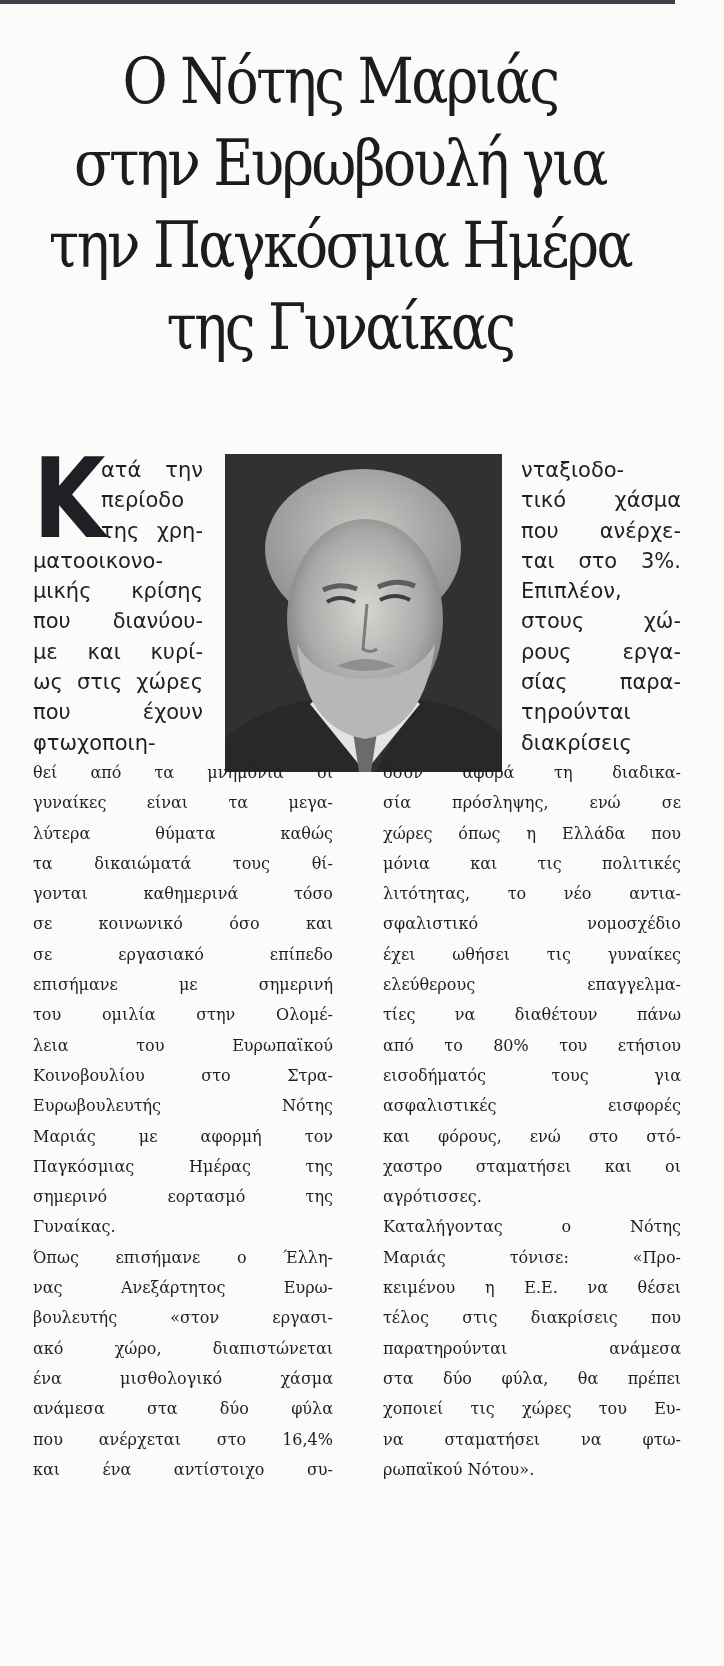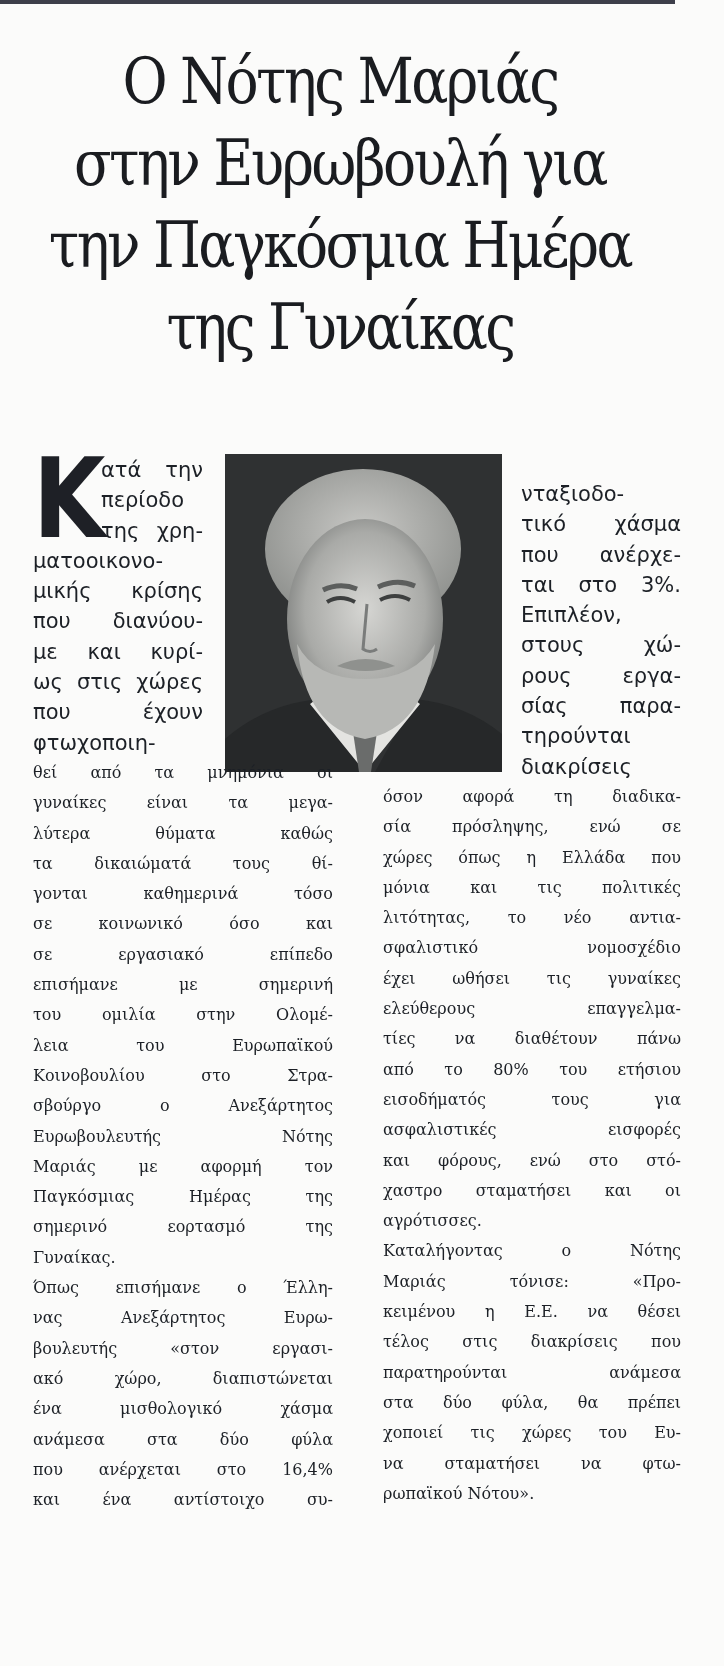--- a/index.html
+++ b/index.html
@@ -59,21 +59,21 @@
   .col .line.last {
     text-align-last: left;
   }
   .col-left {
     left: 33px;
     top: 455px;
     width: 300px;
   }
   .col-right {
     left: 383px;
-    top: 479px;
+    top: 455px;
     width: 298px;
   }
   .narrow-left .line { width: 170px; }
   .narrow-right .line { width: 160px; margin-left: 138px; }
   .dropcap-row {
     position: relative;
     height: 90.9px;
   }
   .dropcap {
     position: absolute;
@@ -176,21 +176,20 @@
     <span class="line">γυναίκες είναι τα μεγα-</span>
     <span class="line">λύτερα θύματα καθώς</span>
     <span class="line">τα δικαιώματά τους θί-</span>
     <span class="line">γονται καθημερινά τόσο</span>
     <span class="line">σε κοινωνικό όσο και</span>
     <span class="line">σε εργασιακό επίπεδο</span>
     <span class="line">επισήμανε με σημερινή</span>
     <span class="line">του ομιλία στην Ολομέ-</span>
     <span class="line">λεια του Ευρωπαϊκού</span>
     <span class="line">Κοινοβουλίου στο Στρα-</span>
-    <span class="line">σβούργο ο Ανεξάρτητος</span>
     <span class="line">Ευρωβουλευτής Νότης</span>
     <span class="line">Μαριάς με αφορμή τον</span>
     <span class="line">Παγκόσμιας Ημέρας της</span>
     <span class="line">σημερινό εορτασμό της</span>
     <span class="line last">Γυναίκας.</span>
     <span class="line">Όπως επισήμανε ο Έλλη-</span>
     <span class="line">νας Ανεξάρτητος Ευρω-</span>
     <span class="line">βουλευτής «στον εργασι-</span>
     <span class="line">ακό χώρο, διαπιστώνεται</span>
     <span class="line">ένα μισθολογικό χάσμα</span>

